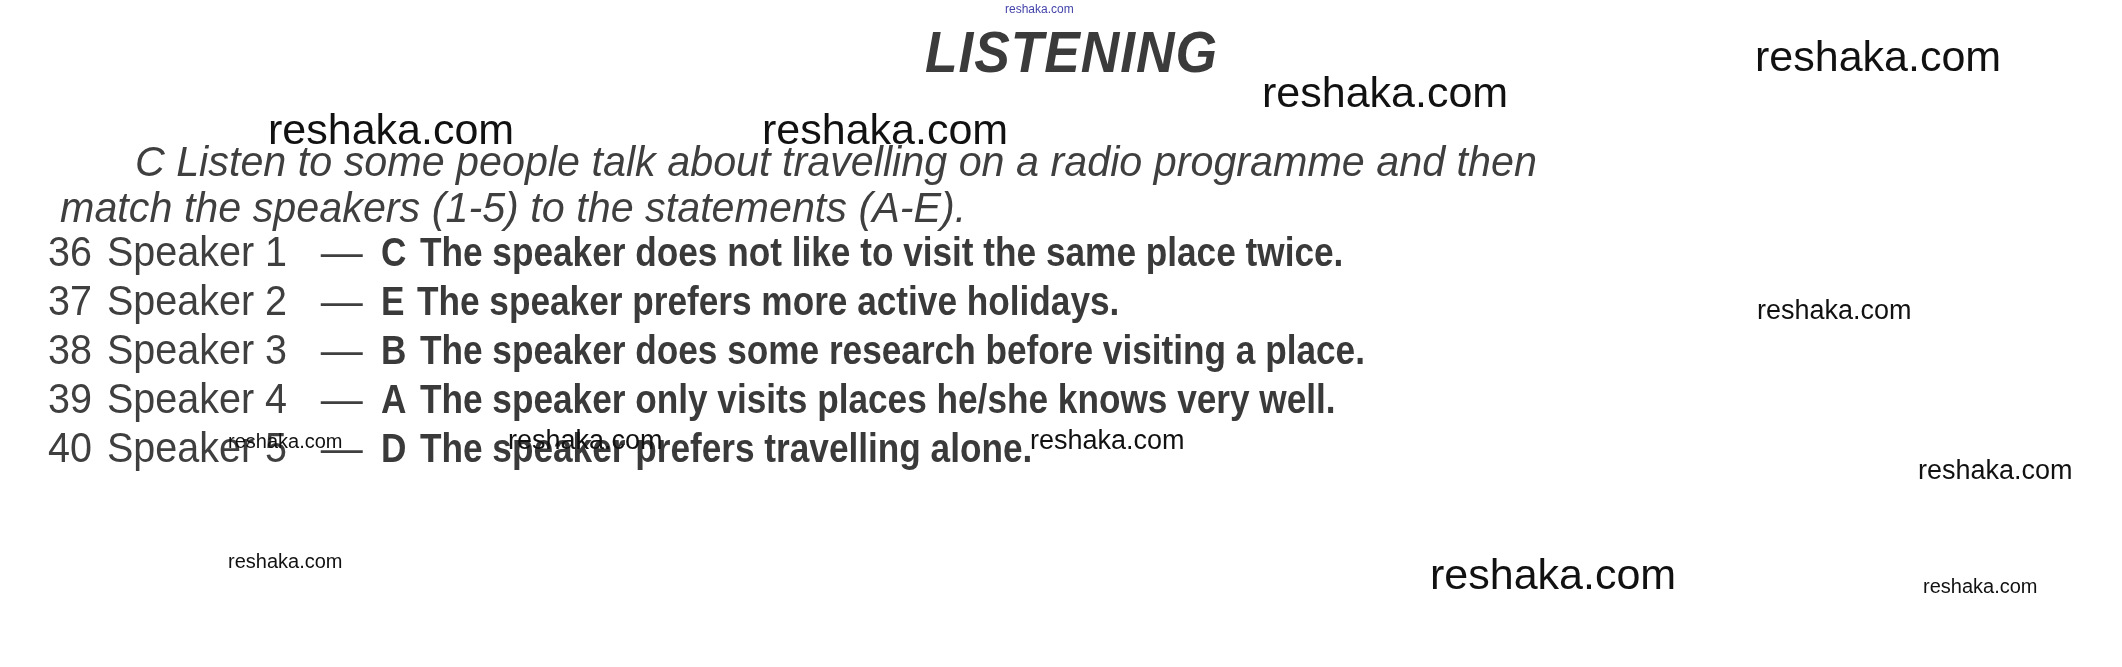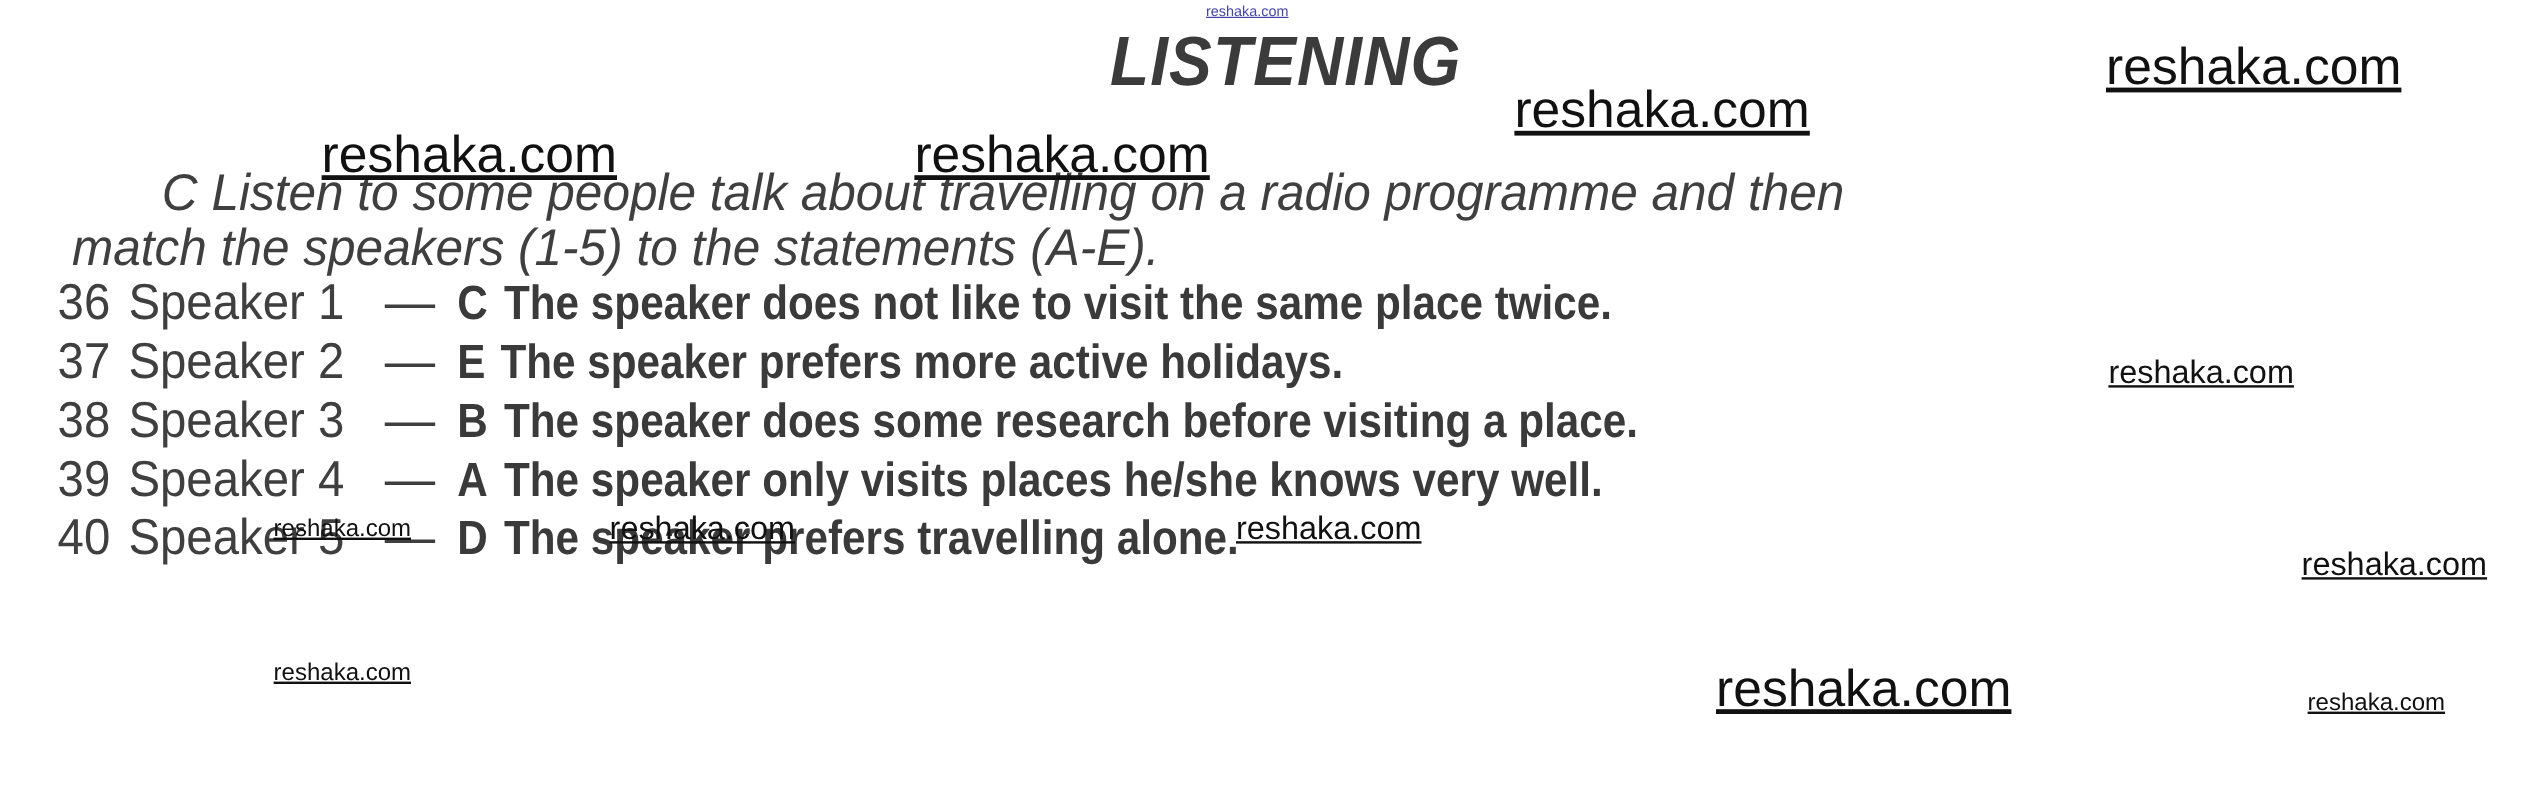--- a/index.html
+++ b/index.html
@@ -111,21 +111,20 @@
   }
 
   
   .wm {
     position: absolute;
     font-family: "Liberation Sans", sans-serif;
     font-weight: normal;
     color: #111111;
     white-space: nowrap;
     user-select: none;
-    text-decoration: underline;
   }
   .wm-tiny  { font-size: 12px;  color: #4444aa; letter-spacing: 0px; }
   .wm-small { font-size: 20px; }
   .wm-mid   { font-size: 27px; }
   .wm-xl    { font-size: 43px; }
 </style>
 </head>
 <body>
 
 <div id="page">

